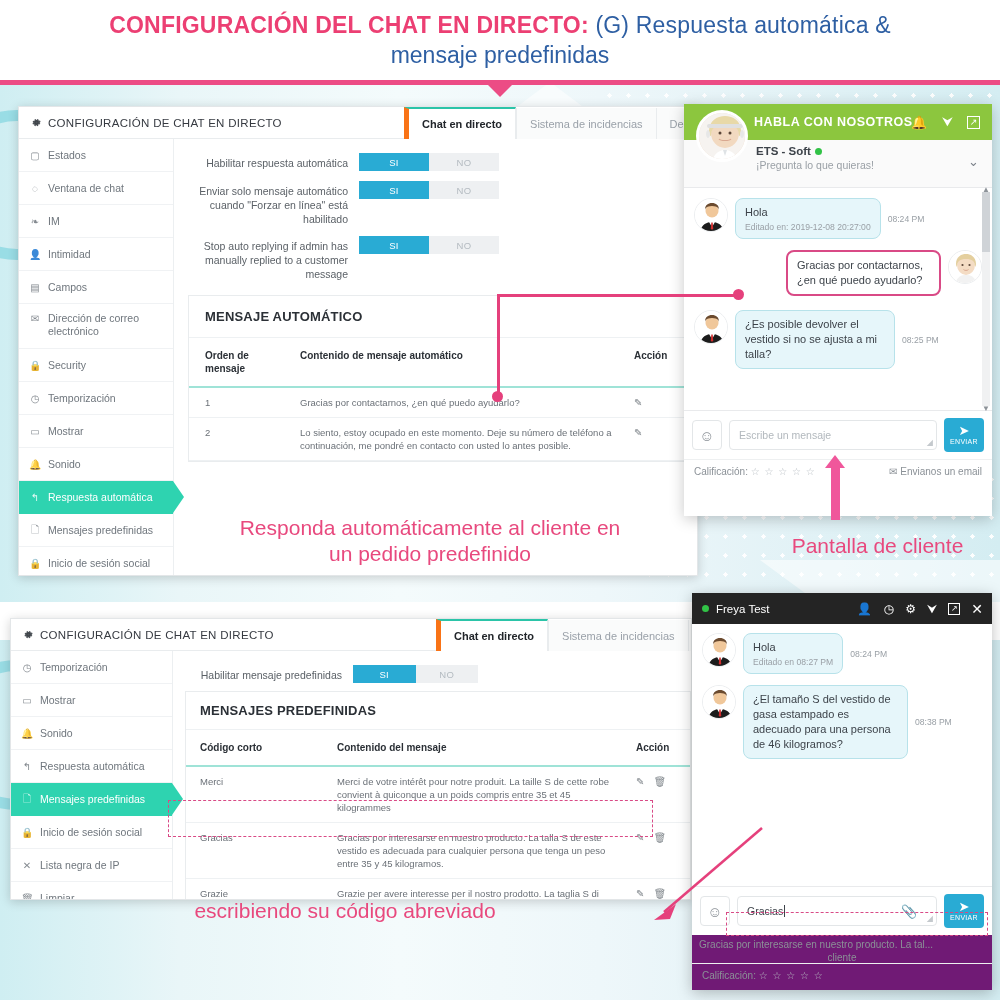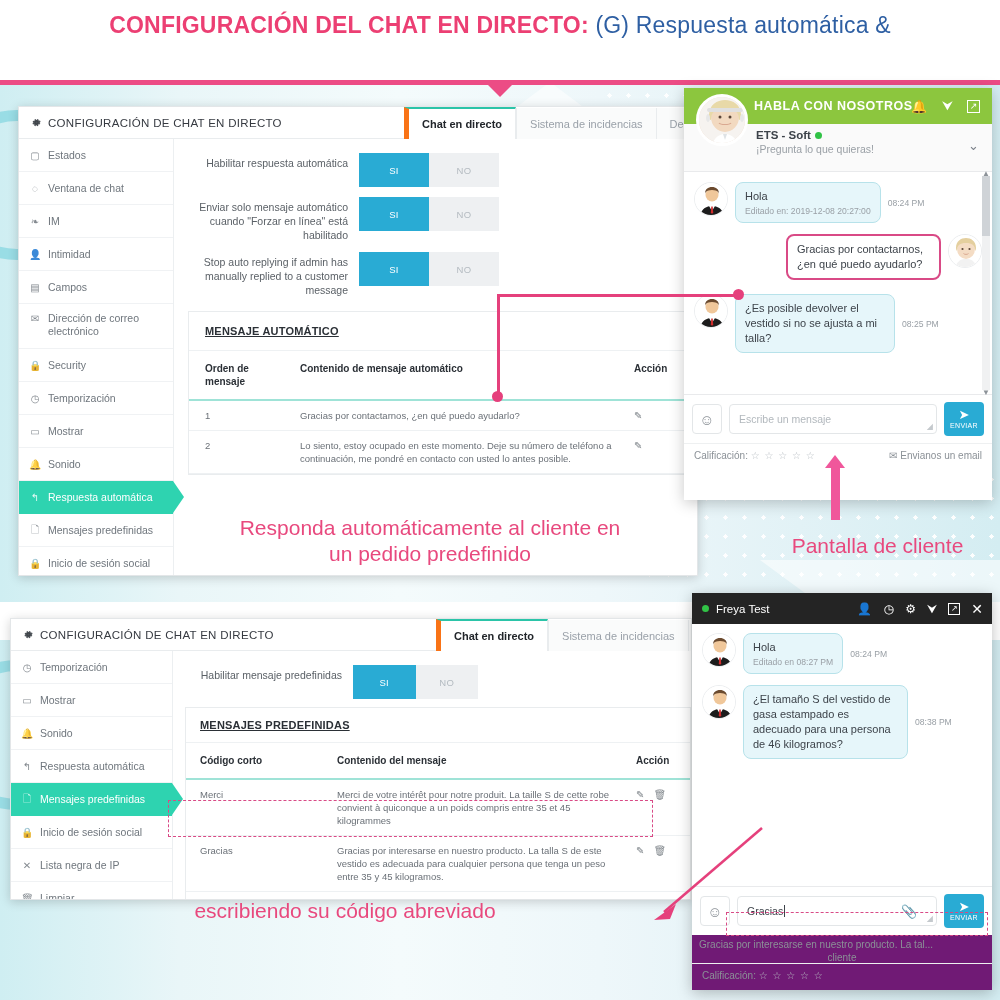--- a/index.html
+++ b/index.html
@@ -102,34 +102,34 @@
   }
   .side-ico { width:12px; text-align:center; font-size:10px; flex:0 0 12px; opacity:.85; }
 
   .content { flex:1; padding:14px 0 0 0; position:relative; overflow:hidden; }
 
   .form-row { display:flex; align-items:flex-start; margin-bottom:10px; padding-right:10px; }
   .form-label {
     width:185px; text-align:right; font-size:10.5px; color:#5b6167; line-height:14px;
     padding-right:11px; padding-top:3px;
   }
-  .switch { display:flex; width:140px; height:34px; flex:0 0 140px; }
+  .switch { display:flex; width:140px; height:18px; flex:0 0 140px; }
   .switch .on {
     flex:1; background:#29abd4; color:#fff; font-size:9.5px; display:flex;
     align-items:center; justify-content:center; letter-spacing:.3px;
   }
   .switch .off {
     flex:1; background:#eef0f2; color:#b4bbc1; font-size:9.5px; display:flex;
     align-items:center; justify-content:center; letter-spacing:.3px;
   }
 
   .card { border:1px solid #e9ecee; border-top:1px solid #e9ecee; margin-top:6px; }
   .card-title {
-    font-size:11px; font-weight:bold; color:#2b3036; padding:13px 0 13px 16px;
-    border-bottom:1px solid #eef1f3; letter-spacing:.2px;text-decoration:underline;
+    font-size:13px; font-weight:bold; color:#2b3036; padding:13px 0 13px 16px;
+    border-bottom:1px solid #eef1f3; letter-spacing:.2px;
   }
   table.dt { width:100%; border-collapse:collapse; }
   table.dt th {
     font-size:10px; color:#2b3036; font-weight:bold; text-align:left;
     padding:11px 6px 11px 16px; border-bottom:2px solid #9fe3d7; line-height:13px;
     vertical-align:top;
   }
   table.dt td {
     font-size:9.5px; color:#6a7077; padding:8px 6px 8px 16px; line-height:13px;
     border-bottom:1px solid #eef1f3; vertical-align:top;
@@ -253,20 +253,21 @@
   <div class="bg-left-circle" style="top:110px;width:150px;height:150px;"></div>
   <div class="bg-left-circle" style="top:660px;width:150px;height:150px;"></div>
   <div class="bg-tri" style="left:430px;top:82px;border-left:120px solid transparent;border-right:120px solid transparent;border-bottom:90px solid #ffffff;"></div>
   <div class="bg-tri" style="left:760px;top:560px;border-left:150px solid transparent;border-right:150px solid transparent;border-top:110px solid #ffffff;"></div>
 </div>
 
 <div id="title-area">
   <div id="title-line1">
     <span class="pink">CONFIGURACIÓN DEL CHAT EN DIRECTO:</span><span class="blue"> (G) Respuesta automática &amp;</span>
   </div>
+  <div id="title-line2">mensaje predefinidas</div>
 </div>
 <div id="title-rule"></div>
 
 <div class="panel" id="panel1" style="left:18px; top:106px; width:680px; height:470px;">
   <div class="panel-head">
     <div class="ph-title">
       <span class="gear">
         <svg width="11" height="11" viewBox="0 0 16 16" fill="#3b4046">
             <path d="M8 5.2a2.8 2.8 0 100 5.6 2.8 2.8 0 000-5.6zm0 4.3a1.5 1.5 0 110-3 1.5 1.5 0 010 3z"></path>
             <path d="M14 8.9l-1.2-.6c.05-.2.07-.4.07-.6l1.1-.8-.9-1.7-1.3.4a3.8 3.8 0 00-.9-.7l.1-1.4-1.9-.5-.6 1.2a4.6 4.6 0 00-1 0L6.9 3l-1.8.7.2 1.3c-.3.2-.6.4-.8.7l-1.3-.3-.9 1.7 1.1.8c0 .2 0 .4.05.6L2.2 9l.7 1.8 1.35-.25c.2.25.45.5.7.7l-.2 1.35 1.8.7.7-1.2c.3.05.6.05.9 0l.7 1.2 1.8-.7-.2-1.35c.3-.2.55-.4.75-.65l1.35.3.65-1.9z" opacity=".9"></path>
@@ -502,21 +503,21 @@
             </tr>
           </tbody>
         </table>
       </div>
     </div>
   </div>
 </div>
 
 <div class="dashbox" style="left:168px; top:800px; width:485px; height:37px;"></div>
 
-<div id="chat-widget" style="left:684px; top:88px; width:308px; height:412px;">
+<div id="chat-widget" style="left:684px; top:104px; width:308px; height:412px;">
 
   <div class="cw-head">
     <div class="t">HABLA CON NOSOTROS</div>
     <div class="ic">
       <span>🔔</span>
       <span>⮟</span>
       <span style="border:1.5px solid #fff;width:13px;height:13px;display:inline-flex;align-items:center;justify-content:center;font-size:9px;line-height:9px;">↗</span>
     </div>
   </div>
 

